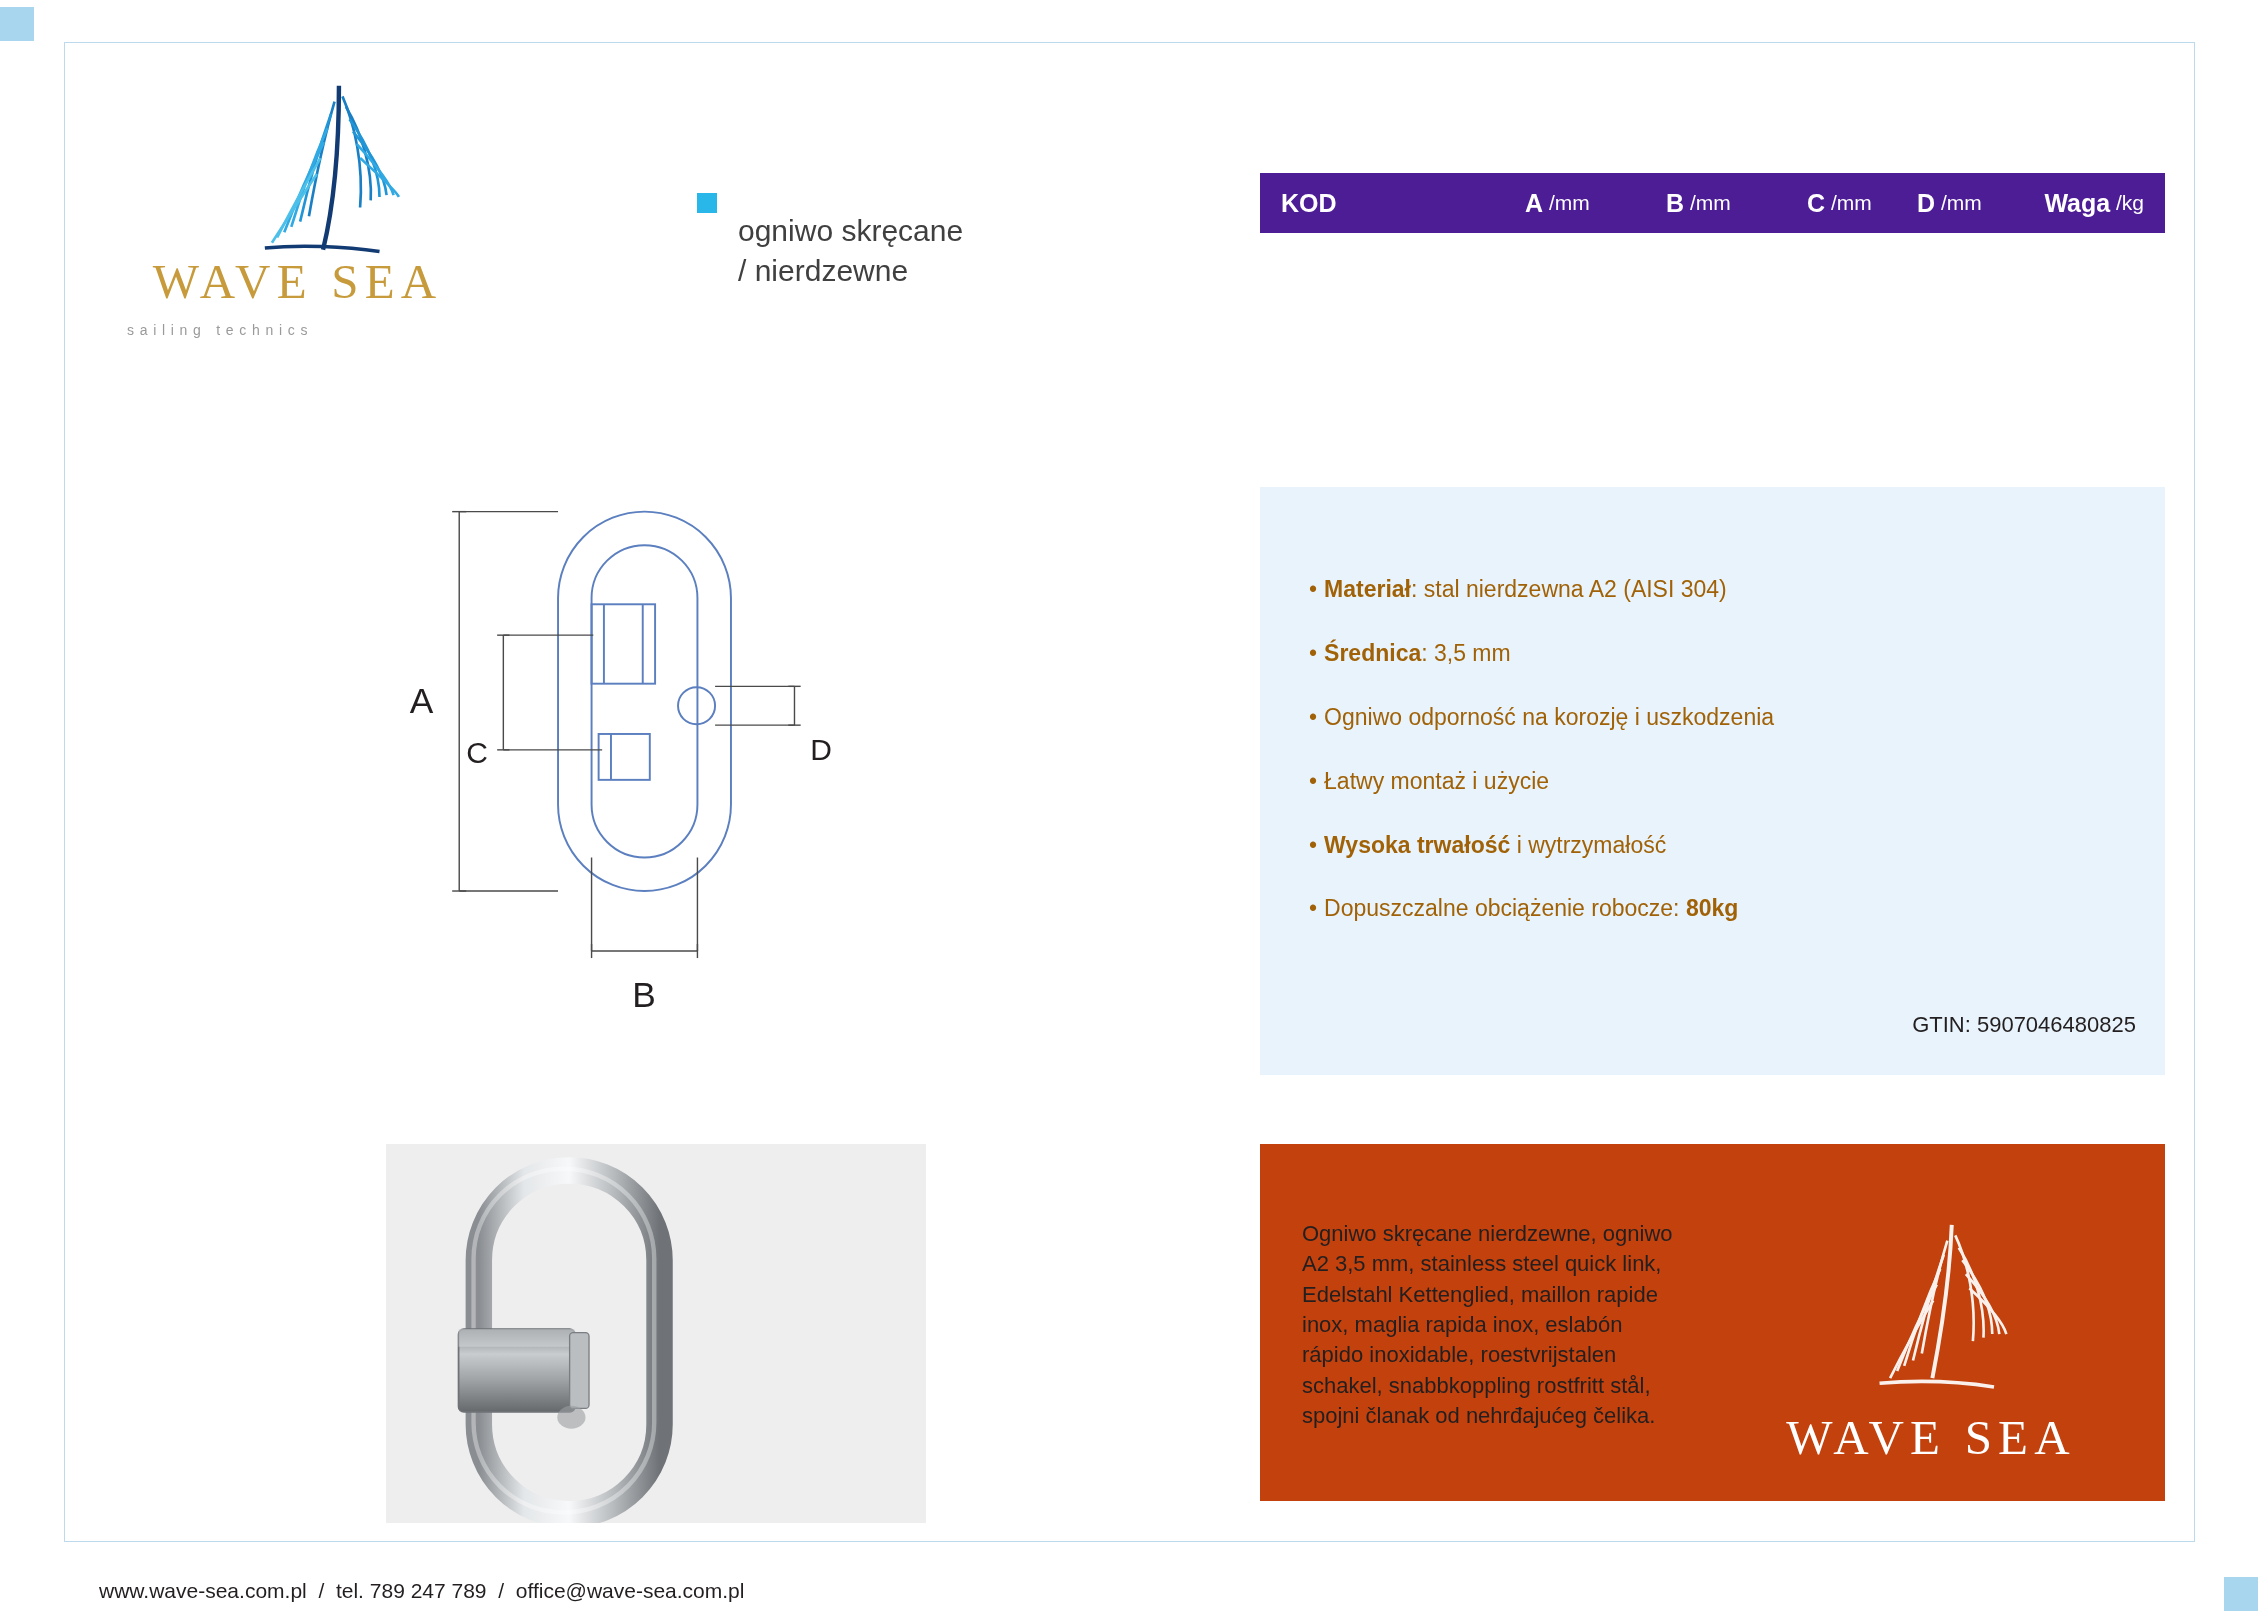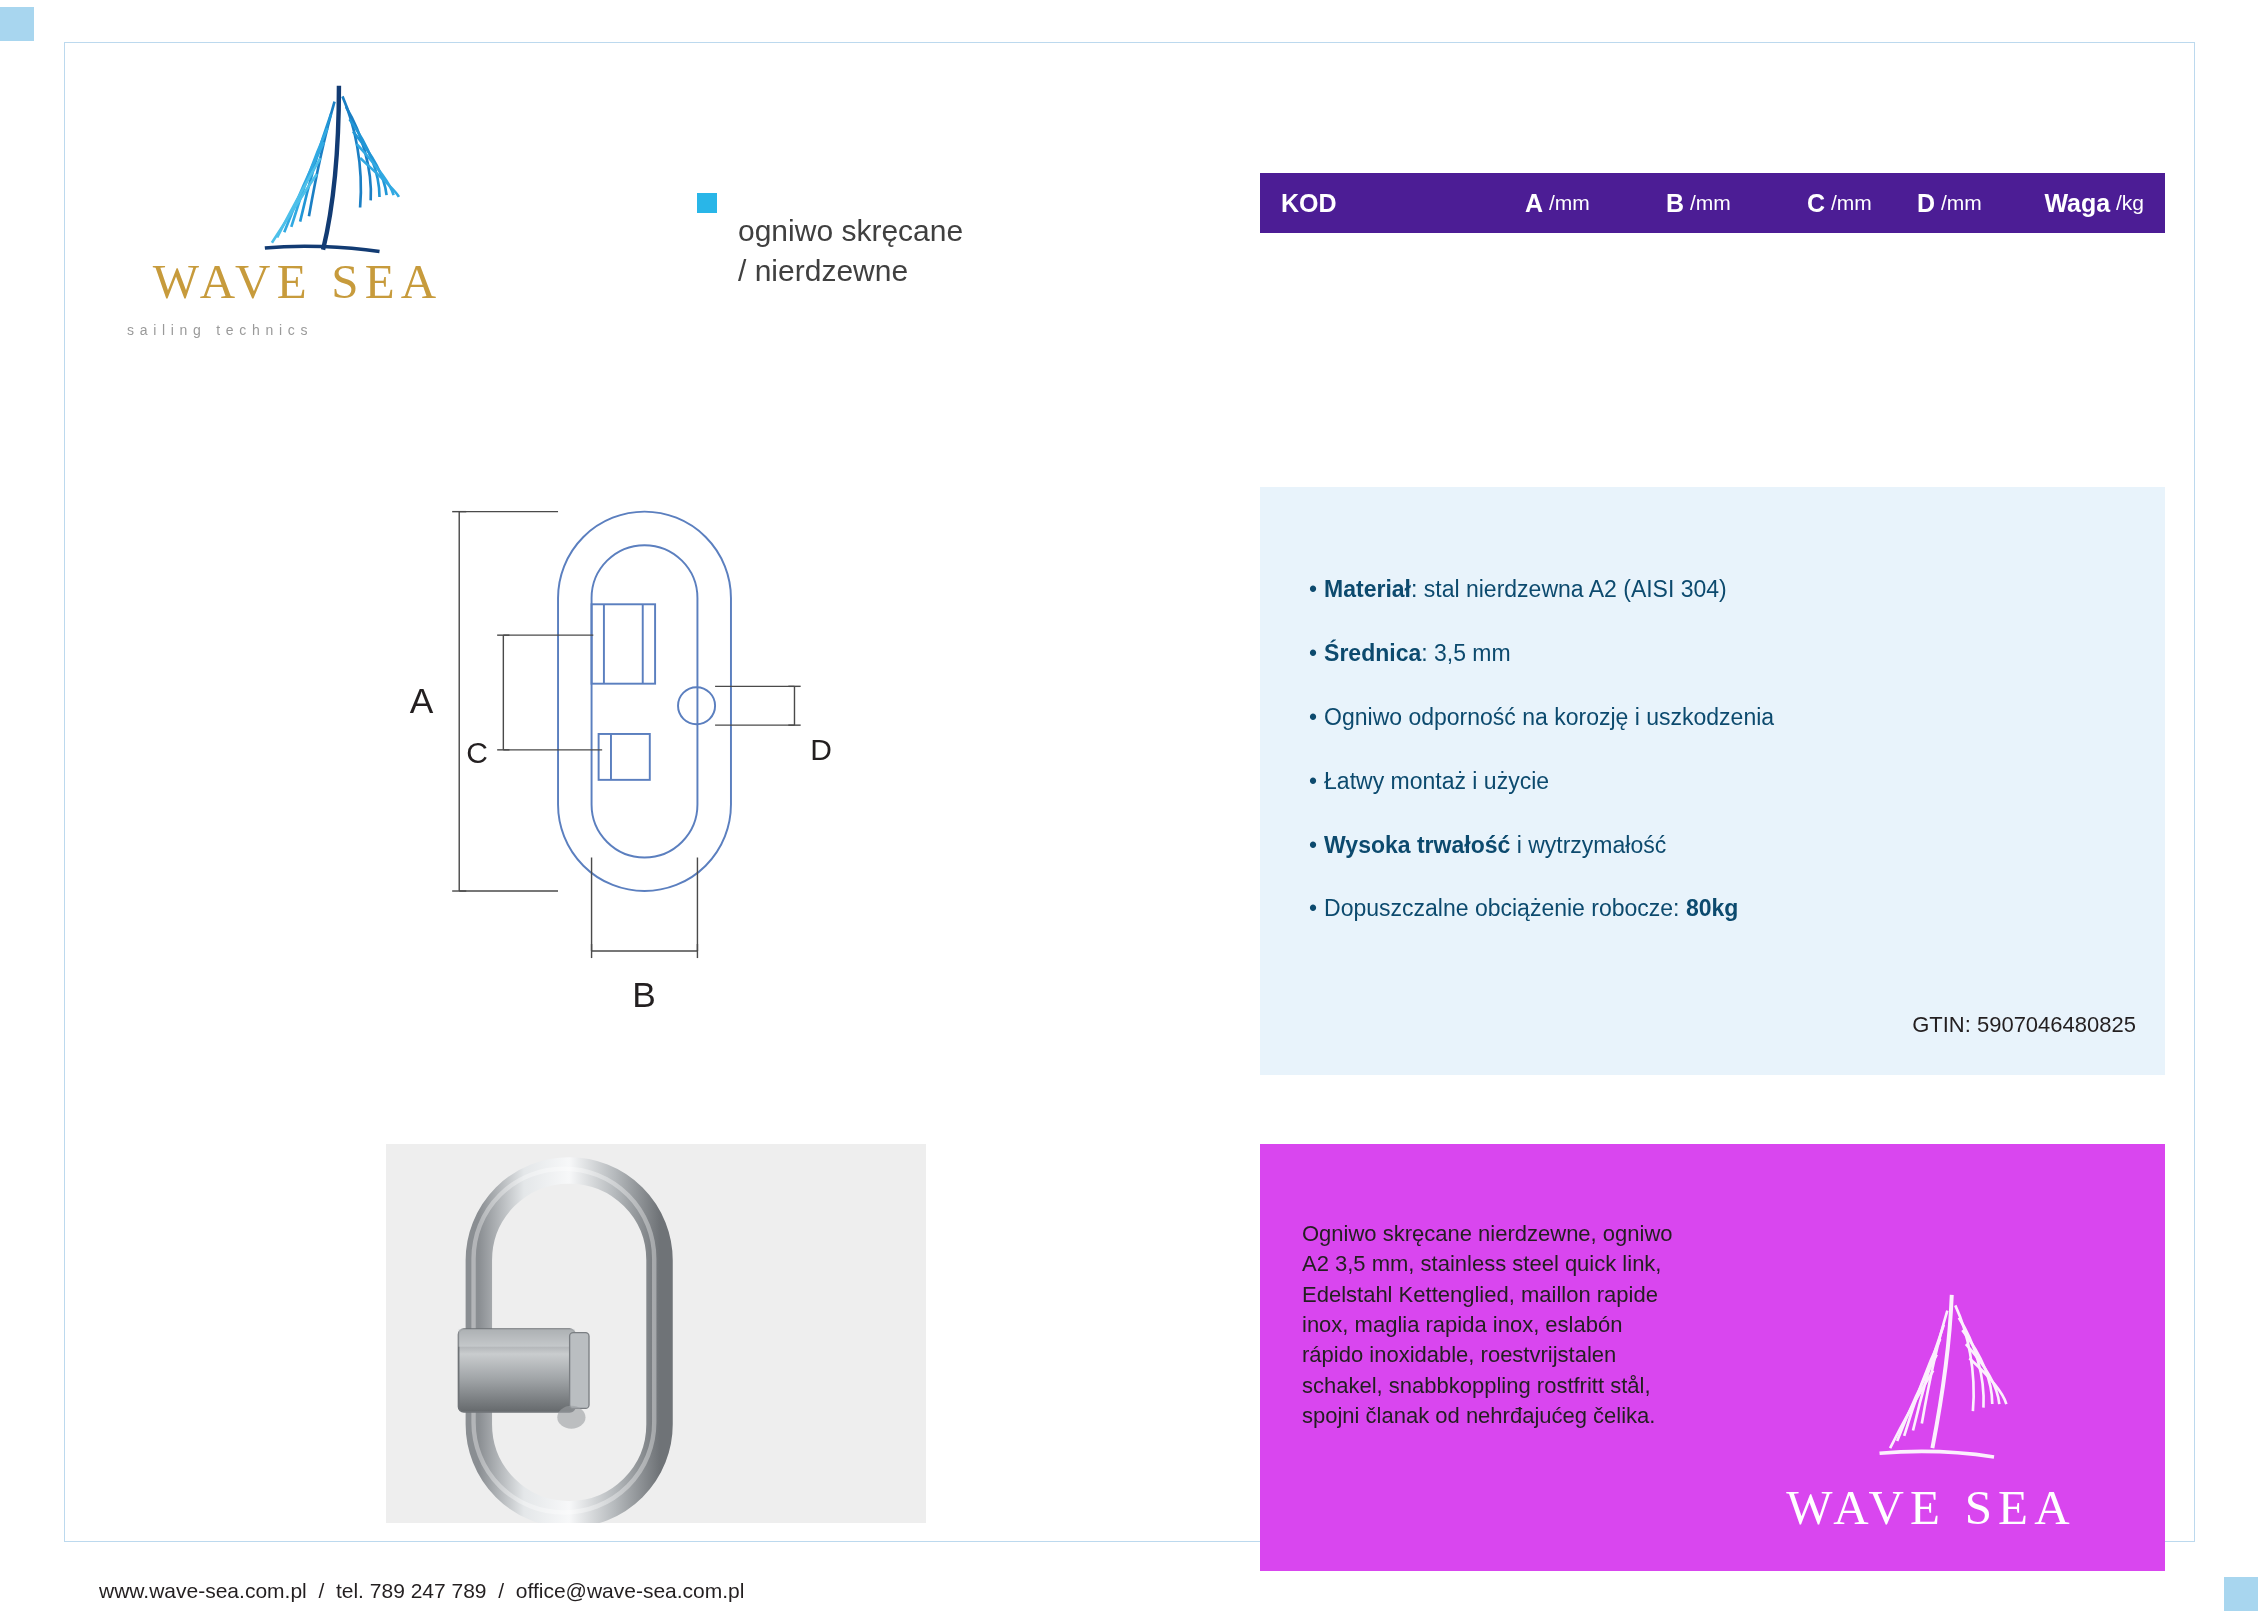--- a/index.html
+++ b/index.html
@@ -172,41 +172,41 @@
     height: 588px;
     background: #e8f3fb;
   }
   .features ul {
     list-style: none;
     margin: 0;
     padding: 88px 0 0 49px;
   }
   .features li {
     font-size: 23px;
-    color: #0c4a6e;
+    color: #a16207;
     margin-bottom: 34px;
     line-height: 1.3;
   }
   .features li .dot { margin-right: 7px; }
   .gtin {
     position: absolute;
     right: 29px;
     bottom: 37px;
     font-size: 22px;
     color: #231f20;
   }
 
   
   .descr {
     position: absolute;
     left: 1260px;
     top: 1144px;
     width: 905px;
-    height: 427px;
-    background: #d946ef;
+    height: 357px;
+    background: #c2410c;
     overflow: hidden;
   }
   .descr-text {
     position: absolute;
     left: 42px;
     top: 75px;
     width: 441px;
     font-size: 22px;
     line-height: 1.38;
     color: #231f20;

